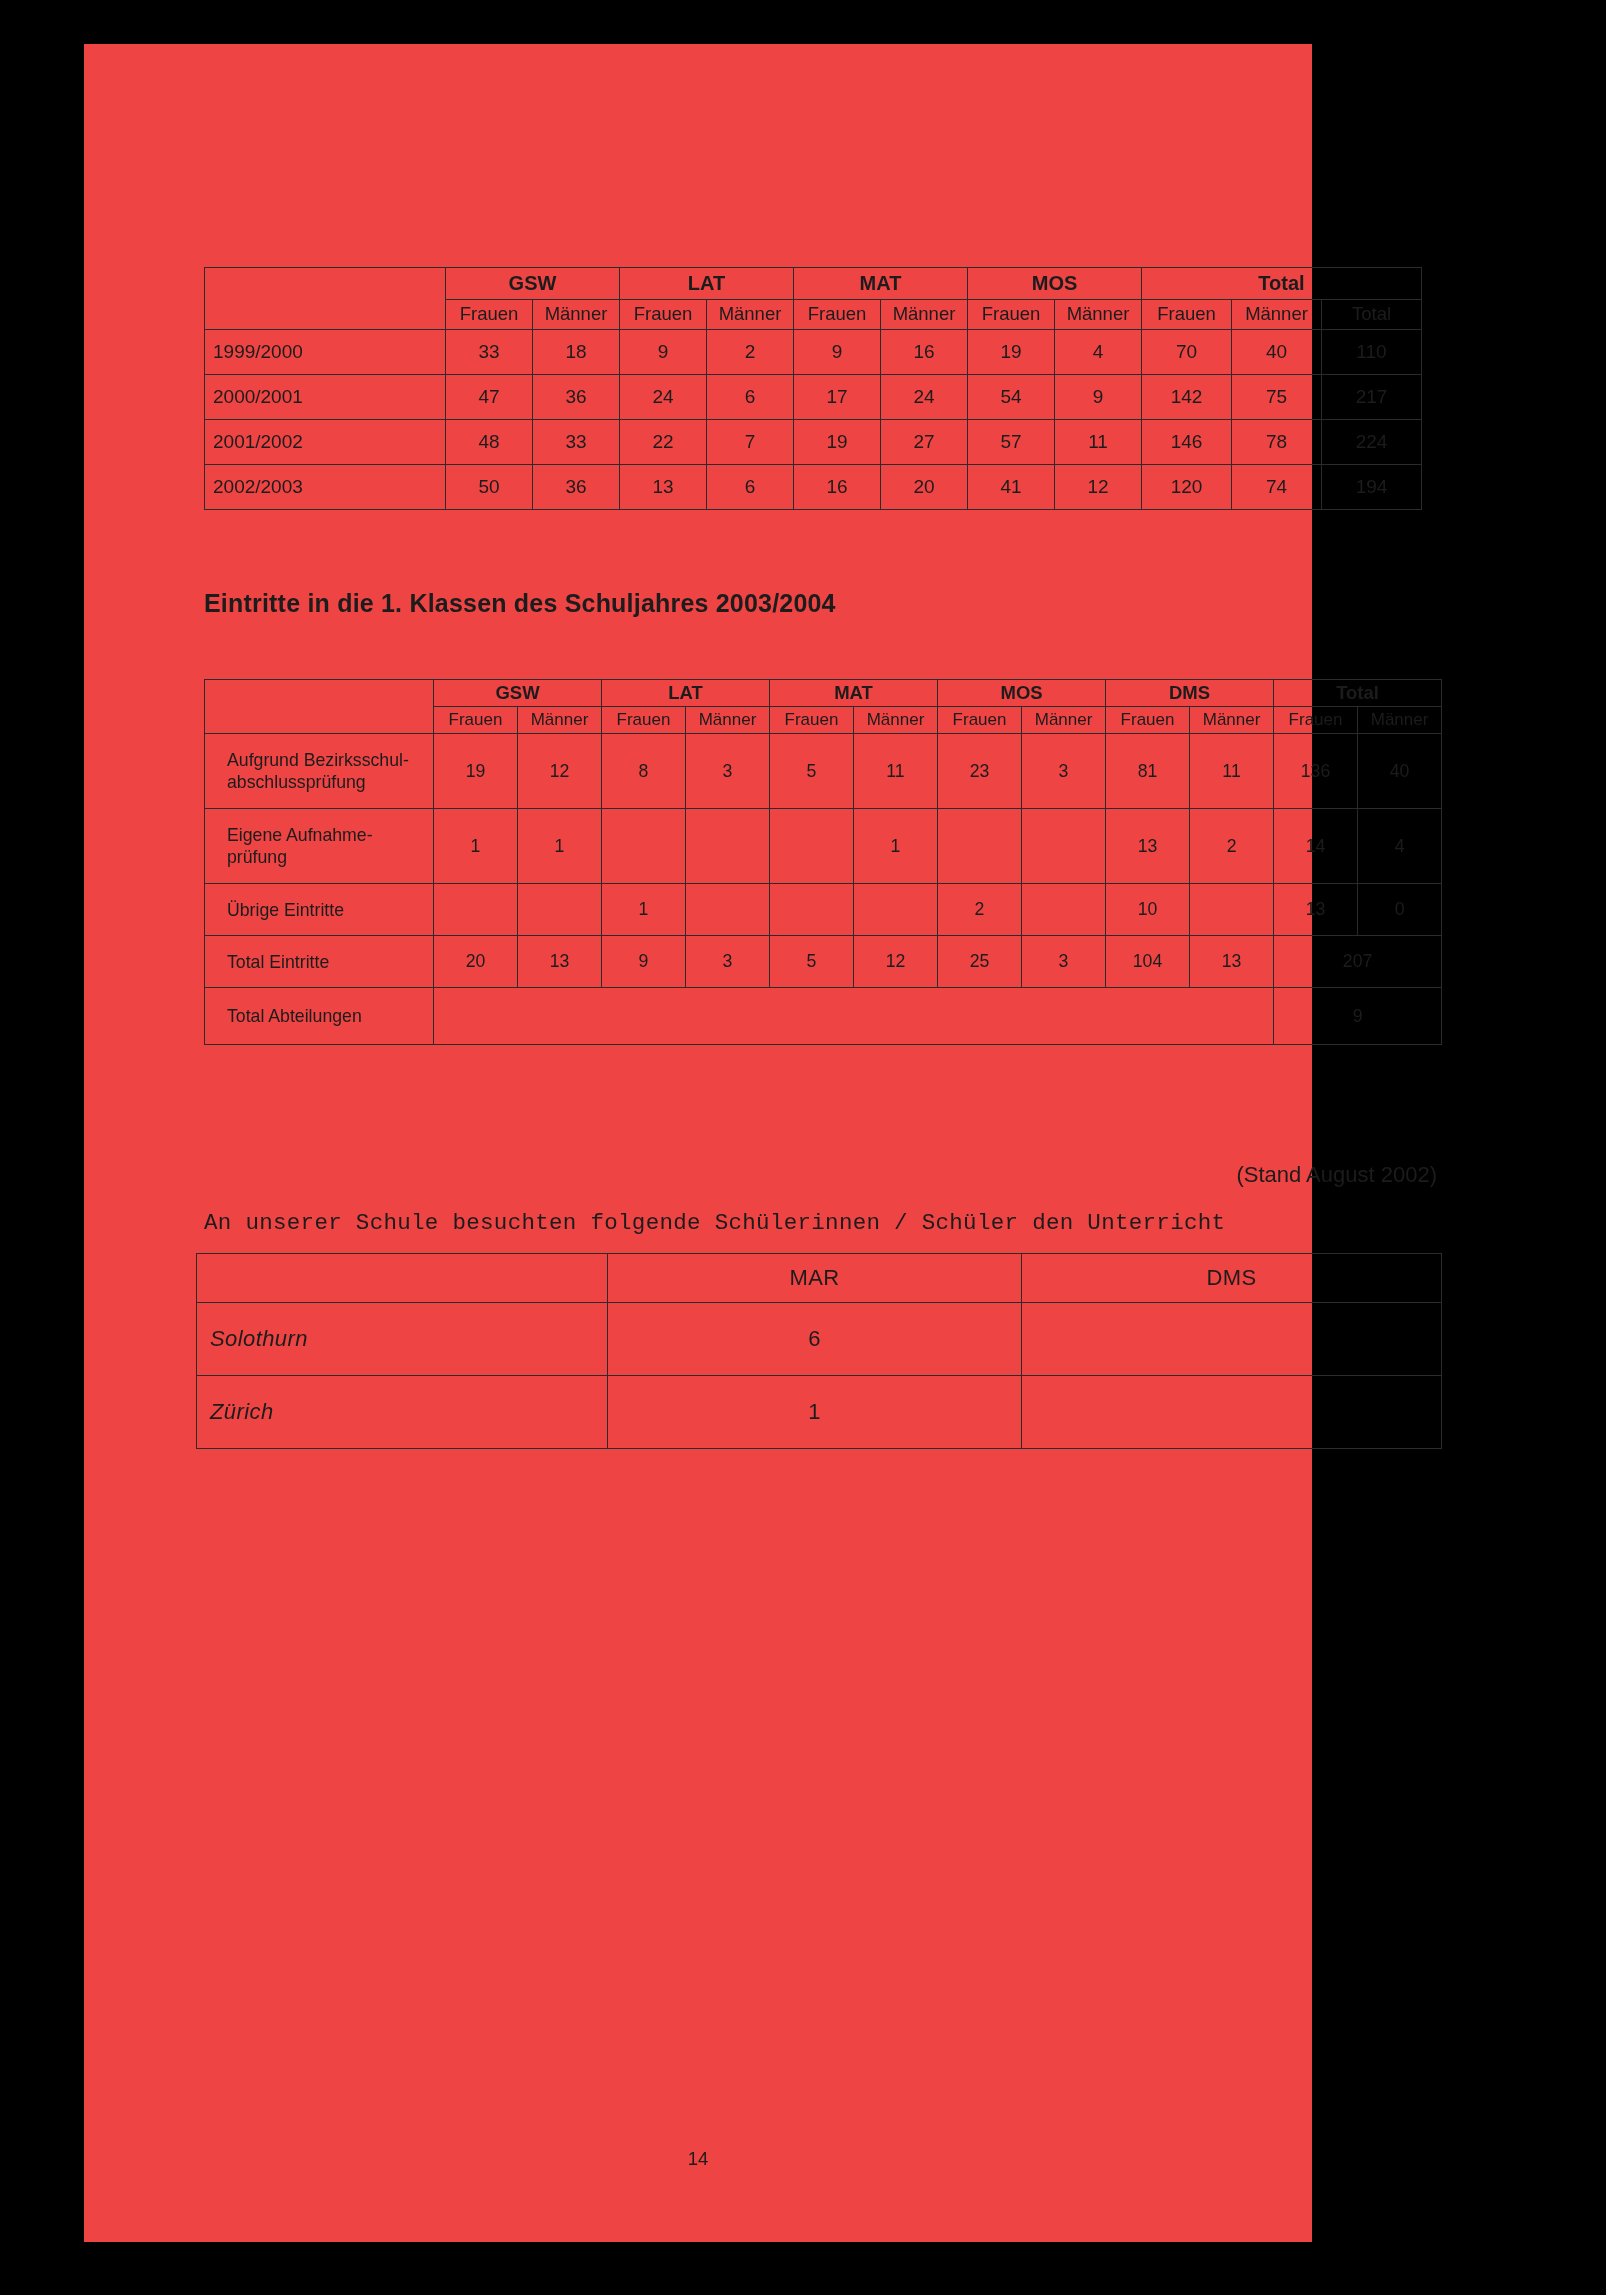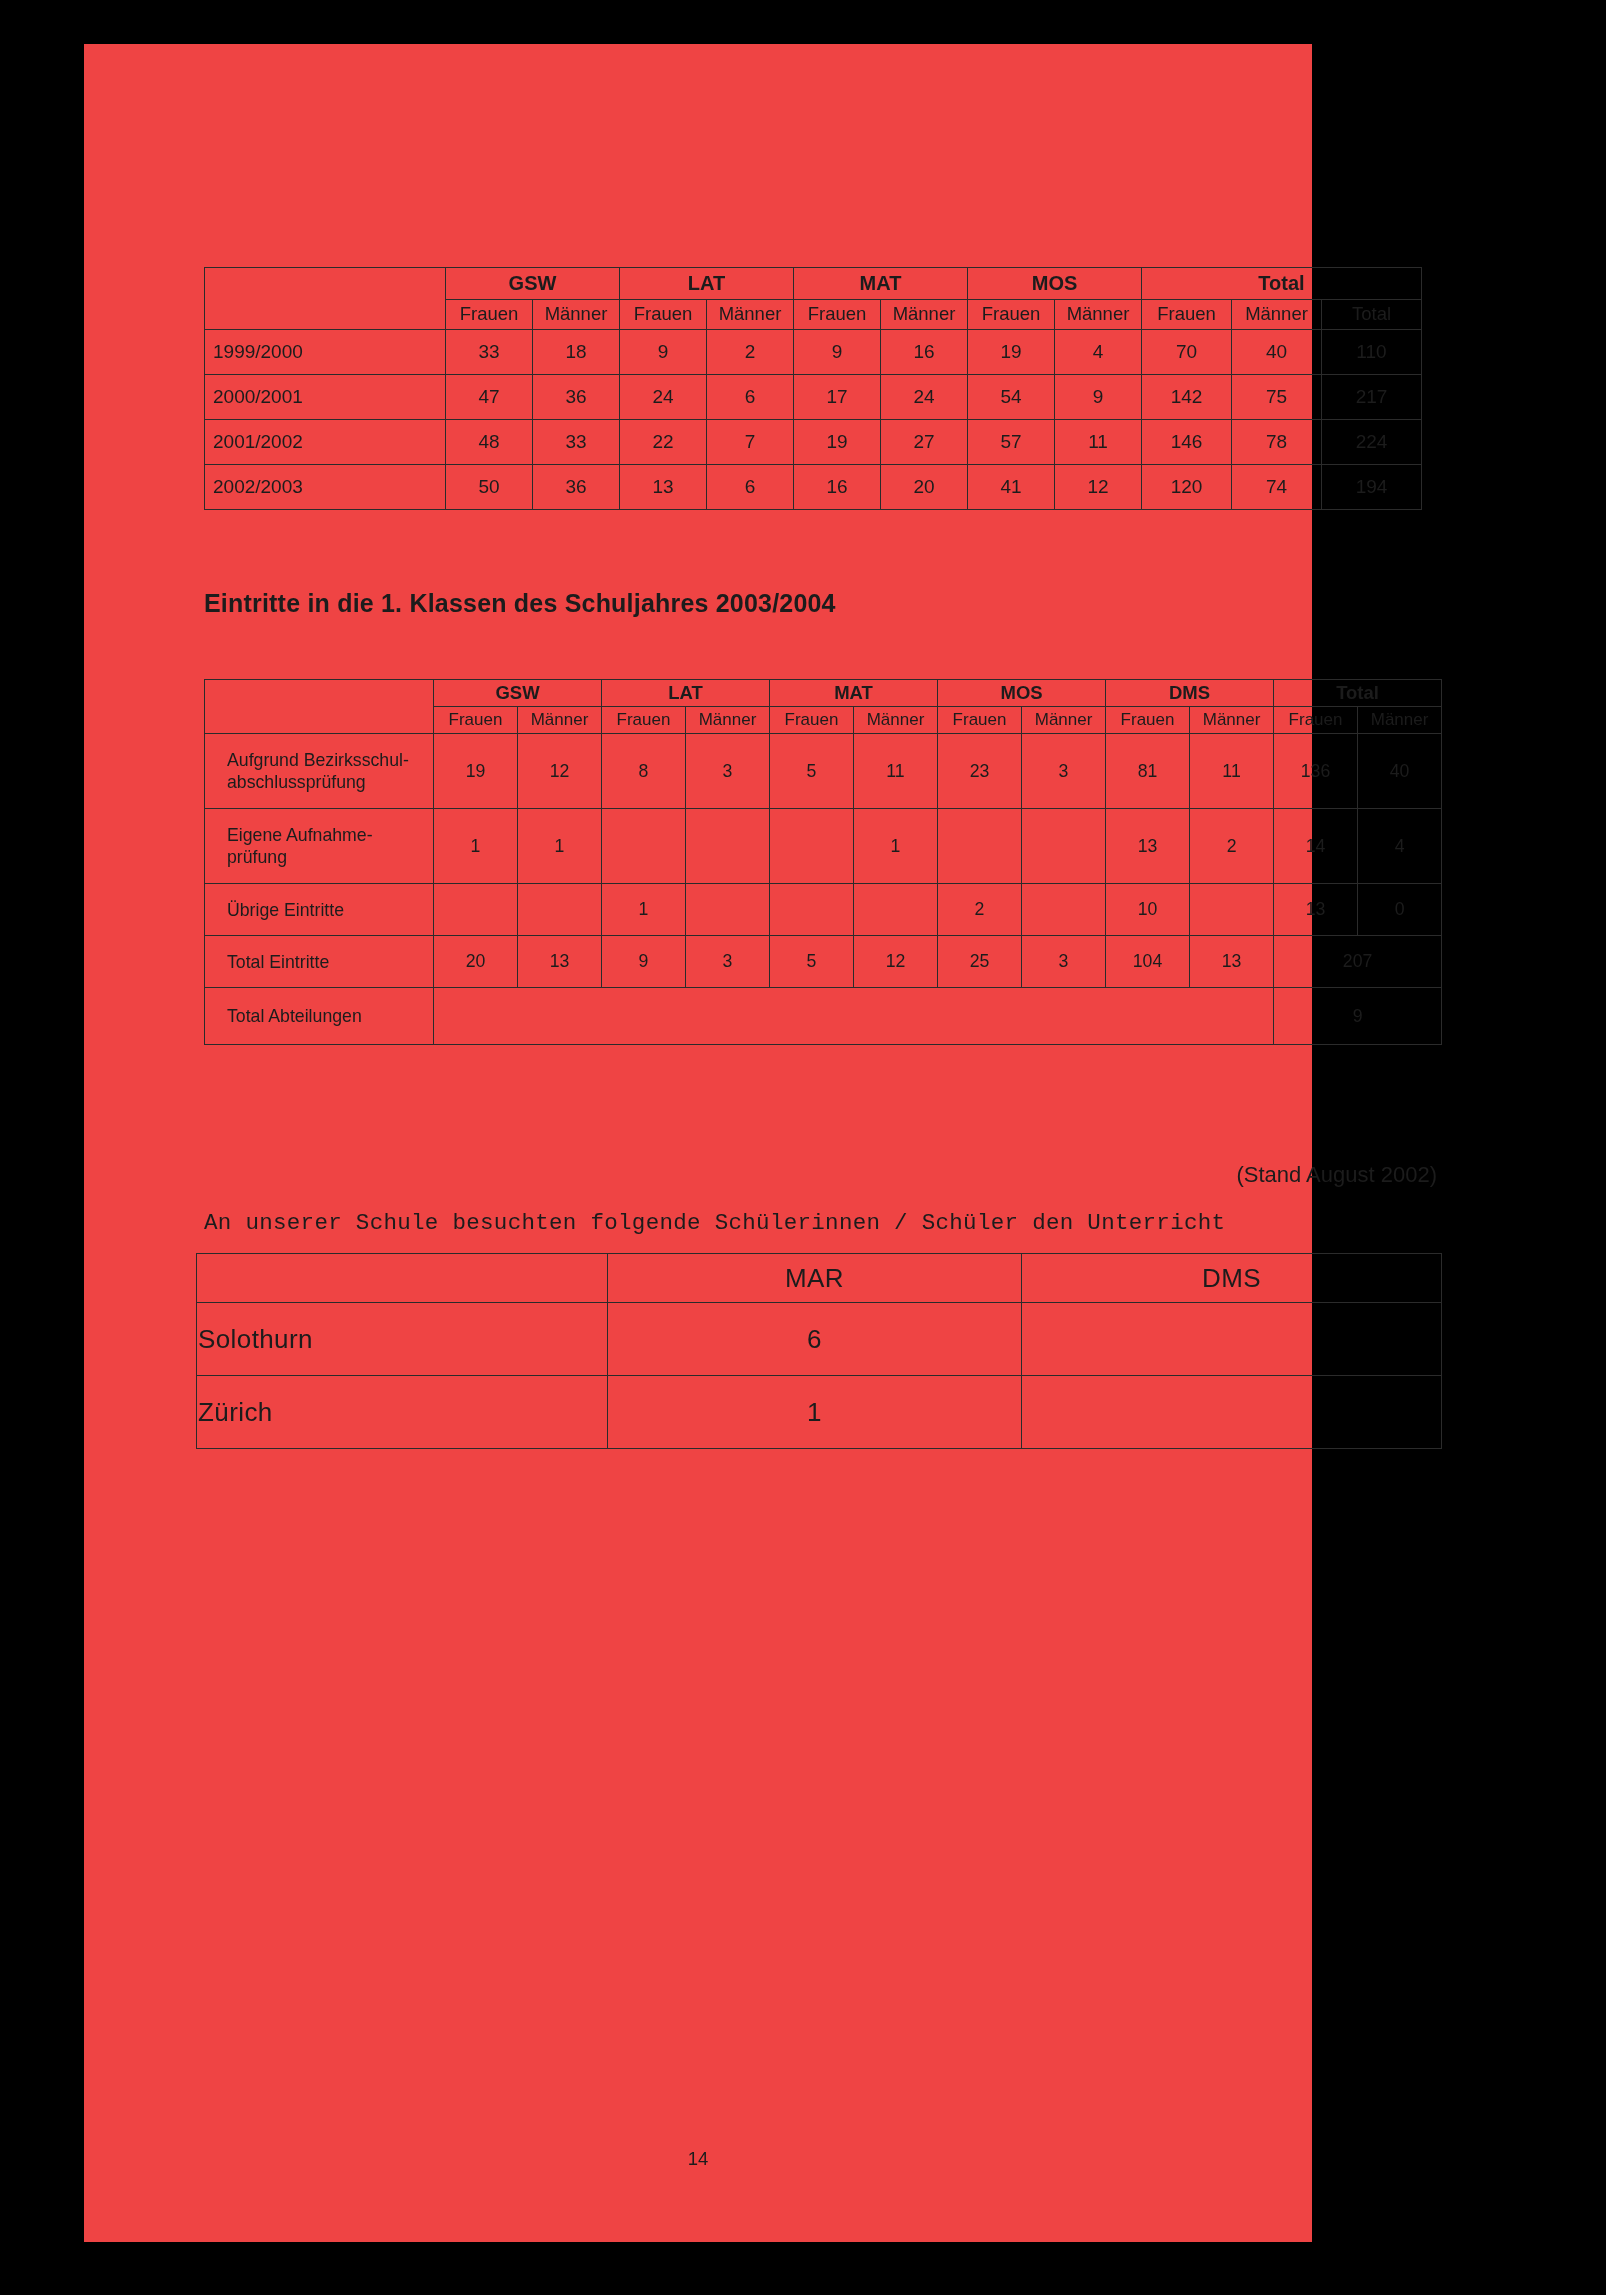--- a/index.html
+++ b/index.html
@@ -49,24 +49,24 @@
   #table2 tr.hdr2 th { height: 26px; font-weight: 400; font-size: 17px; }
   #table2 td.lbl2 { text-align: left; padding-left: 22px; white-space: pre-line; line-height: 22px; }
   #table2 tr.r0 td { height: 74px; }
   #table2 tr.r1 td { height: 74px; }
   #table2 tr.r2 td { height: 51px; }
   #table2 tr.r3 td { height: 51px; }
   #table2 tr.r4 td { height: 56px; }
 
   
   #table3 { width: 1245px; }
-  #table3 th, #table3 td { font-size: 26px; letter-spacing: 0.4px; }
+  #table3 th, #table3 td { font-size: 22px; letter-spacing: 0.4px; }
   #table3 tr.hdr th { height: 48px; font-weight: 400; }
   #table3 tr.data td { height: 72px; }
-  #table3 .lbl { padding-left: 1px; }
+  #table3 .lbl { padding-left: 13px; font-style: italic; }
 
   .h1 {
     font-size: 25px; font-weight: 700;
     letter-spacing: 0.2px;
   }
   .note {
     font-size: 22px; text-align: right;
   }
   .intro {
     font-size: 22.5px; letter-spacing: 0.3px;

